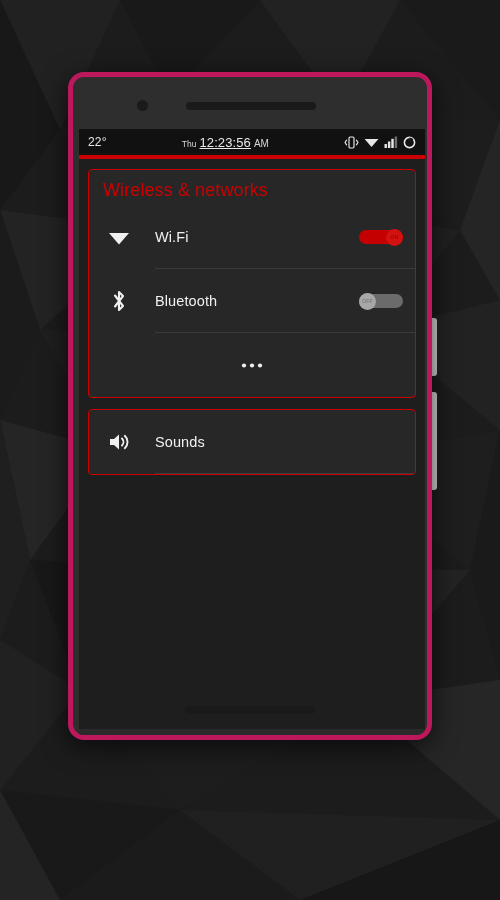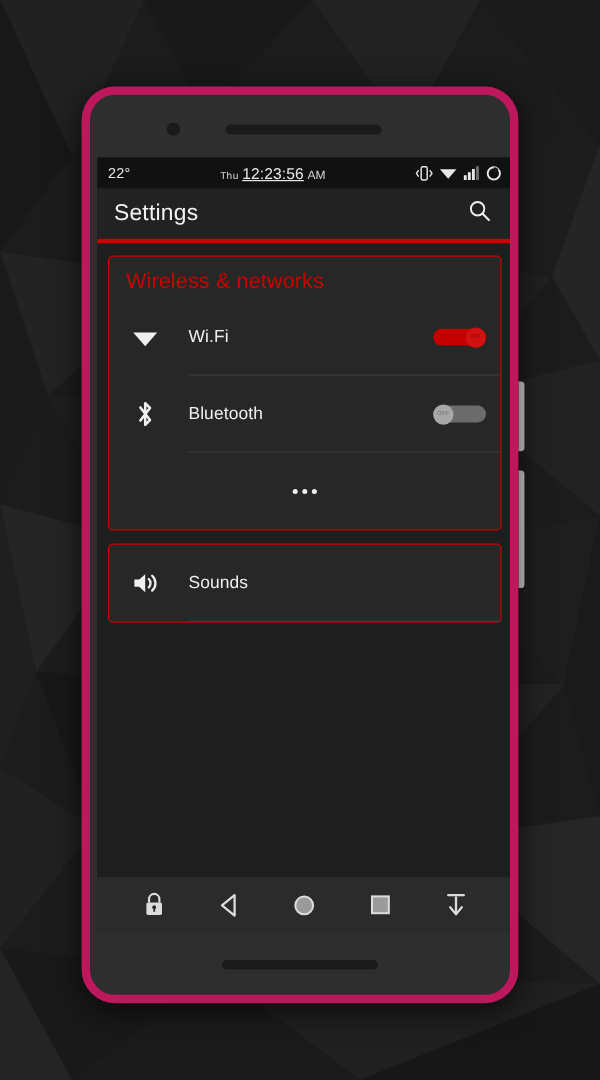--- a/index.html
+++ b/index.html
@@ -17,24 +17,24 @@
   #wallpaper {
     position: absolute; inset: 0;
     background: #1c1c1c;
   }
   #wallpaper svg { display: block; width: 500px; height: 900px; }
 
   
   #phone {
     position: absolute;
     left: 68px; top: 72px;
-    width: 364px; height: 764px;
+    width: 364px; height: 668px;
     background: #2e2e2e;
-    border: 7px solid #be185d;
-    border-radius: 28px;
+    border: 5px solid #be185d;
+    border-radius: 16px;
     box-shadow: 0 6px 26px rgba(0,0,0,.65);
     overflow: hidden;
   }
 
   .side-btn {
     position: absolute;
     left: 432px;
     width: 5px;
     background: #d2d2d2;
     border-radius: 0 3px 3px 0;
@@ -81,21 +81,21 @@
     color: #e8e8e8;
   }
   #status-temp { font-size: 12px; letter-spacing: .2px; }
   #status-clock-wrap {
     flex: 1;
     display: flex;
     align-items: baseline;
     justify-content: center;
     gap: 3px;
   }
-  #status-day { font-size: 8.5px; color: #d8d8d8; font-family: Liberation Mono, monospace; }
+  #status-day { font-size: 8.5px; color: #d8d8d8; }
   #status-time { font-size: 13px; letter-spacing: .1px; text-decoration: underline; }
   #status-ampm { font-size: 10px; color: #d8d8d8; }
   #status-icons {
     display: flex; align-items: center; gap: 5px;
   }
   #status-icons svg { display: block; }
 
   
   #action-bar {
     height: 42px;
@@ -308,31 +308,20 @@
         </span>
         <span>
           <svg width="13" height="13" viewBox="0 0 13 13">
             <circle cx="6.5" cy="6.5" r="5.1" fill="none" stroke="#e8e8e8" stroke-width="1.6"></circle>
             <path d="M6.5 1.4 A5.1 5.1 0 0 1 10.5 3.2 L6.5 6.5 Z" fill="#1a1a1a"></path>
           </svg>
         </span>
       </span>
     </div>
 
-    <div id="action-bar">
-      <span id="page-title">Settings</span>
-      <span id="search-button">
-        <span>
-          <svg width="19" height="19" viewBox="0 0 19 19">
-            <circle cx="8" cy="8" r="5.6" fill="none" stroke="#f0f0f0" stroke-width="1.6"></circle>
-            <line x1="12.2" y1="12.2" x2="17.4" y2="17.4" stroke="#f0f0f0" stroke-width="1.8" stroke-linecap="round"></line>
-          </svg>
-        </span>
-      </span>
-    </div>
     <div id="accent-underline"></div>
 
     <div id="settings-scroll">
 
       <div class="settings-card">
         <div class="card-header">Wireless &amp; networks</div>
 
         <div class="settings-row">
           <span class="row-icon">
             <svg width="22" height="17" viewBox="0 0 22 17">

